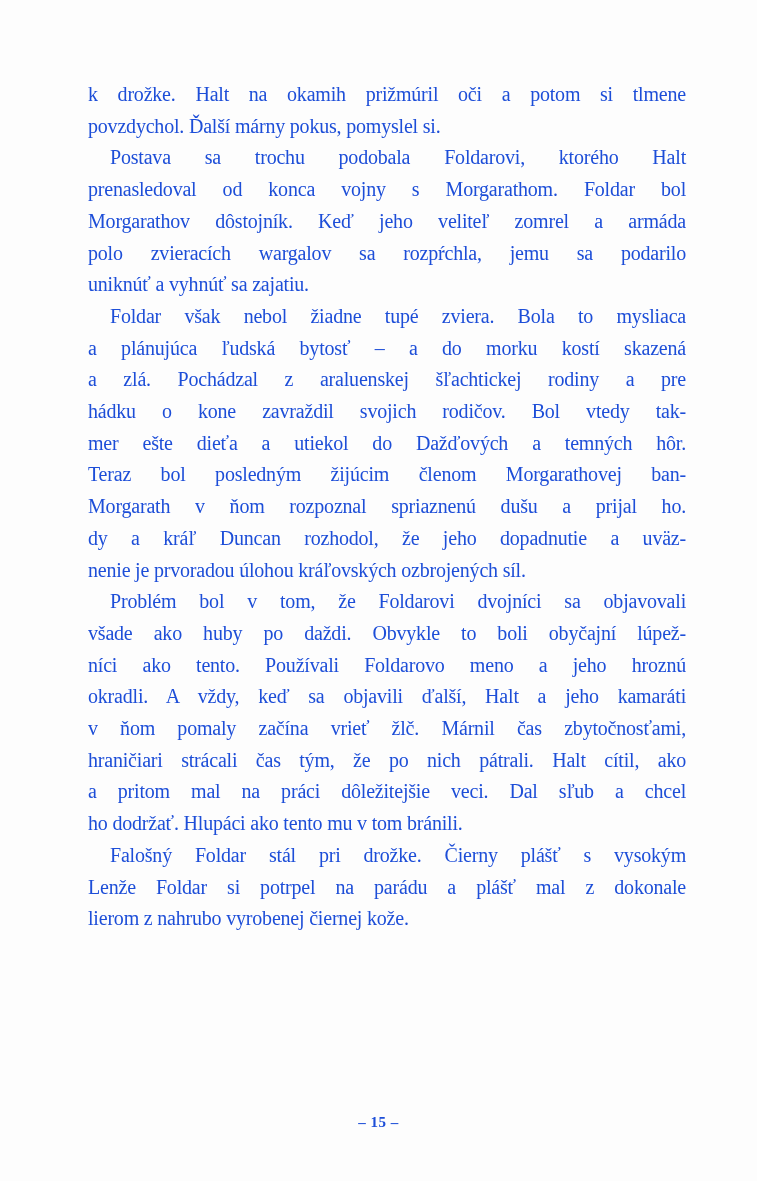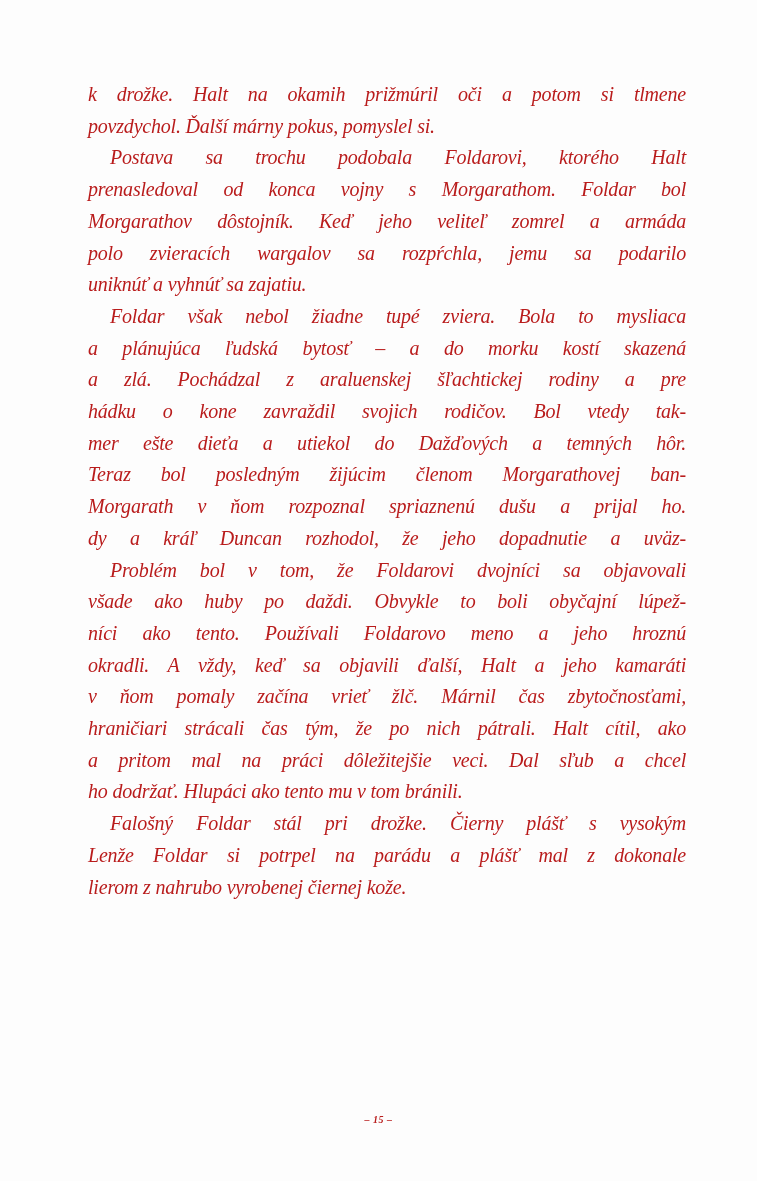--- a/index.html
+++ b/index.html
@@ -38,29 +38,29 @@
   }
   .line.para-first-indent {
     text-indent: 22px;
   }
   .footer {
     position: absolute;
     top: 1114px;
     left: 0;
     width: 757px;
     text-align: center;
-    font-size: 10px;
+    font-size: 15px;
     font-weight: bold;
     letter-spacing: 0.5px;
   }
 </style>
 </head>
 <body>
 
-<div class="page" style="background: rgb(253, 253, 253); color: #b91c1c; font-style: italic;">
+<div class="page" style="background: rgb(253, 253, 253); color: #1d4ed8;">
   <div class="text-block">
       <div class="para">
         <div class="line">k drožke. Halt na okamih prižmúril oči a potom si tlmene</div>
         <div class="line para-last">povzdychol. Ďalší márny pokus, pomyslel si.</div>
       </div>
       <div class="para">
         <div class="line para-first-indent">Postava sa trochu podobala Foldarovi, ktorého Halt</div>
         <div class="line">prenasledoval od konca vojny s Morgarathom. Foldar bol</div>
         <div class="line">Morgarathov dôstojník. Keď jeho veliteľ zomrel a armáda</div>
         <div class="line">polo zvieracích wargalov sa rozpŕchla, jemu sa podarilo</div>
@@ -68,20 +68,21 @@
       </div>
       <div class="para">
         <div class="line para-first-indent">Foldar však nebol žiadne tupé zviera. Bola to mysliaca</div>
         <div class="line">a plánujúca ľudská bytosť – a do morku kostí skazená</div>
         <div class="line">a zlá. Pochádzal z araluenskej šľachtickej rodiny a pre</div>
         <div class="line">hádku o kone zavraždil svojich rodičov. Bol vtedy tak-</div>
         <div class="line">mer ešte dieťa a utiekol do Dažďových a temných hôr.</div>
         <div class="line">Teraz bol posledným žijúcim členom Morgarathovej ban-</div>
         <div class="line">Morgarath v ňom rozpoznal spriaznenú dušu a prijal ho.</div>
         <div class="line">dy a kráľ Duncan rozhodol, že jeho dopadnutie a uväz-</div>
+        <div class="line para-last">nenie je prvoradou úlohou kráľovských ozbrojených síl.</div>
       </div>
       <div class="para">
         <div class="line para-first-indent">Problém bol v tom, že Foldarovi dvojníci sa objavovali</div>
         <div class="line">všade ako huby po daždi. Obvykle to boli obyčajní lúpež-</div>
         <div class="line">níci ako tento. Používali Foldarovo meno a jeho hroznú</div>
         <div class="line">okradli. A vždy, keď sa objavili ďalší, Halt a jeho kamaráti</div>
         <div class="line">v ňom pomaly začína vrieť žlč. Márnil čas zbytočnosťami,</div>
         <div class="line">hraničiari strácali čas tým, že po nich pátrali. Halt cítil, ako</div>
         <div class="line">a pritom mal na práci dôležitejšie veci. Dal sľub a chcel</div>
         <div class="line para-last">ho dodržať. Hlupáci ako tento mu v tom bránili.</div>

